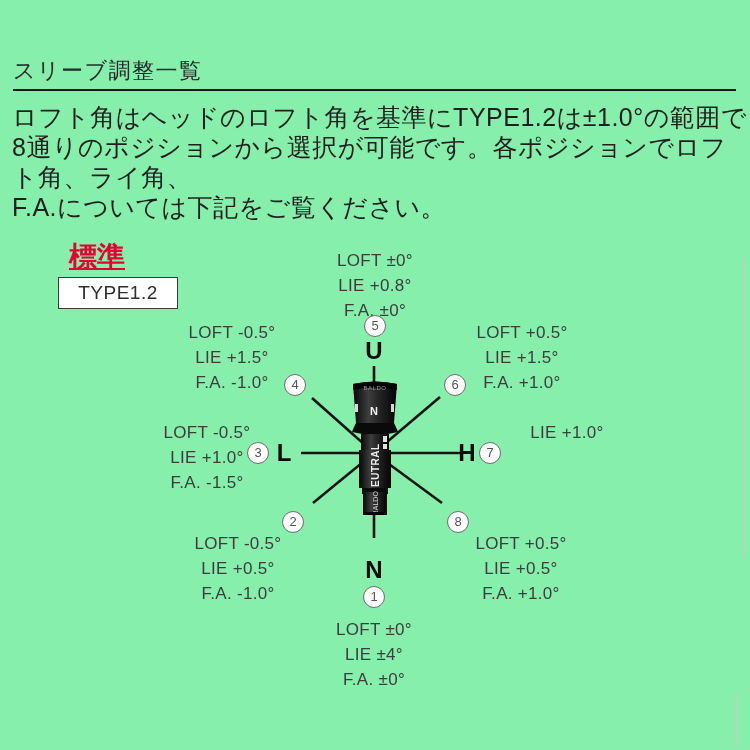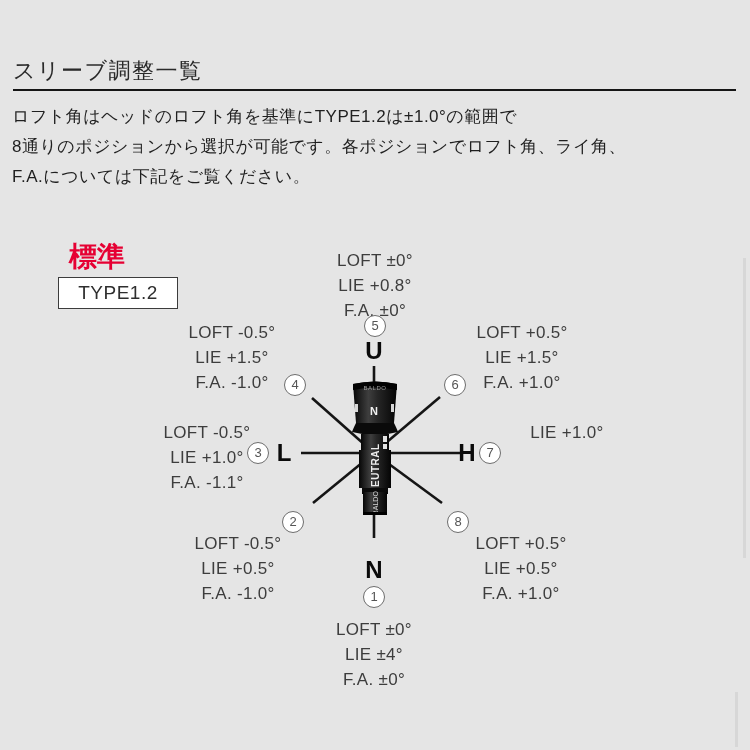--- a/index.html
+++ b/index.html
@@ -1,31 +1,31 @@
 <!DOCTYPE html>
 <html><head>
 <meta charset="utf-8">
 <style>
   html,body{margin:0;padding:0;background:#fff;}
   .page{
-    position:relative;width:750px;height:750px;background:#e5e5e5;overflow:hidden;
+    position:relative;width:750px;height:750px;background:#86efac;overflow:hidden;
     font-family:"Liberation Sans","DejaVu Sans",sans-serif;
   }
   .page-title{
     position:absolute;left:13px;top:56px;font-size:22px;color:#2a2a2a;
     letter-spacing:1.5px;font-weight:400;
   }
   .title-rule{position:absolute;left:13px;top:89px;width:723px;height:2px;background:#151515;}
   .description{
-    position:absolute;left:12px;top:102px;font-size:17px;line-height:30px;
+    position:absolute;left:12px;top:102px;font-size:25px;line-height:30px;
     color:#1f1f1f;white-space:pre-line;letter-spacing:0.5px;
   }
   .standard-label{
     position:absolute;left:69px;top:238px;font-size:28px;font-weight:bold;
-    text-decoration-thickness:2px;text-underline-offset:2px;
+    text-decoration:underline;text-decoration-thickness:2px;text-underline-offset:2px;
   }
   .type-box{
     position:absolute;left:58px;top:277px;width:120px;height:32px;
     border:1.5px solid #3c3c3c;box-sizing:border-box;background:#fff;
     display:flex;align-items:center;justify-content:center;
     font-size:19px;color:#2e2e2e;letter-spacing:0.5px;
   }
   .diagram-svg{position:absolute;left:0;top:0;}
   .pos-block{
     position:absolute;transform:translateX(-50%);text-align:center;
@@ -119,21 +119,21 @@
   <div class="pos-block" style="left:522px;top:320px;">
     <div>LOFT +0.5°</div>
     <div>LIE +1.5°</div>
     <div>F.A. +1.0°</div>
   </div>
   <div class="circle-num" style="left:444px;top:374px;">6</div>
 
   <div class="pos-block" style="left:207px;top:420px;">
     <div>LOFT -0.5°</div>
     <div>LIE +1.0°</div>
-    <div>F.A. -1.1°</div>
+    <div>F.A. -1.5°</div>
   </div>
   <div class="circle-num" style="left:247px;top:442px;">3</div>
   <div class="dir-letter" style="left:284px;top:453px;">L</div>
 
   <div class="pos-block" style="left:567px;top:420px;">
     <div>LIE +1.0°</div>
   </div>
   <div class="dir-letter" style="left:467px;top:453px;">H</div>
   <div class="circle-num" style="left:479px;top:442px;">7</div>
 

